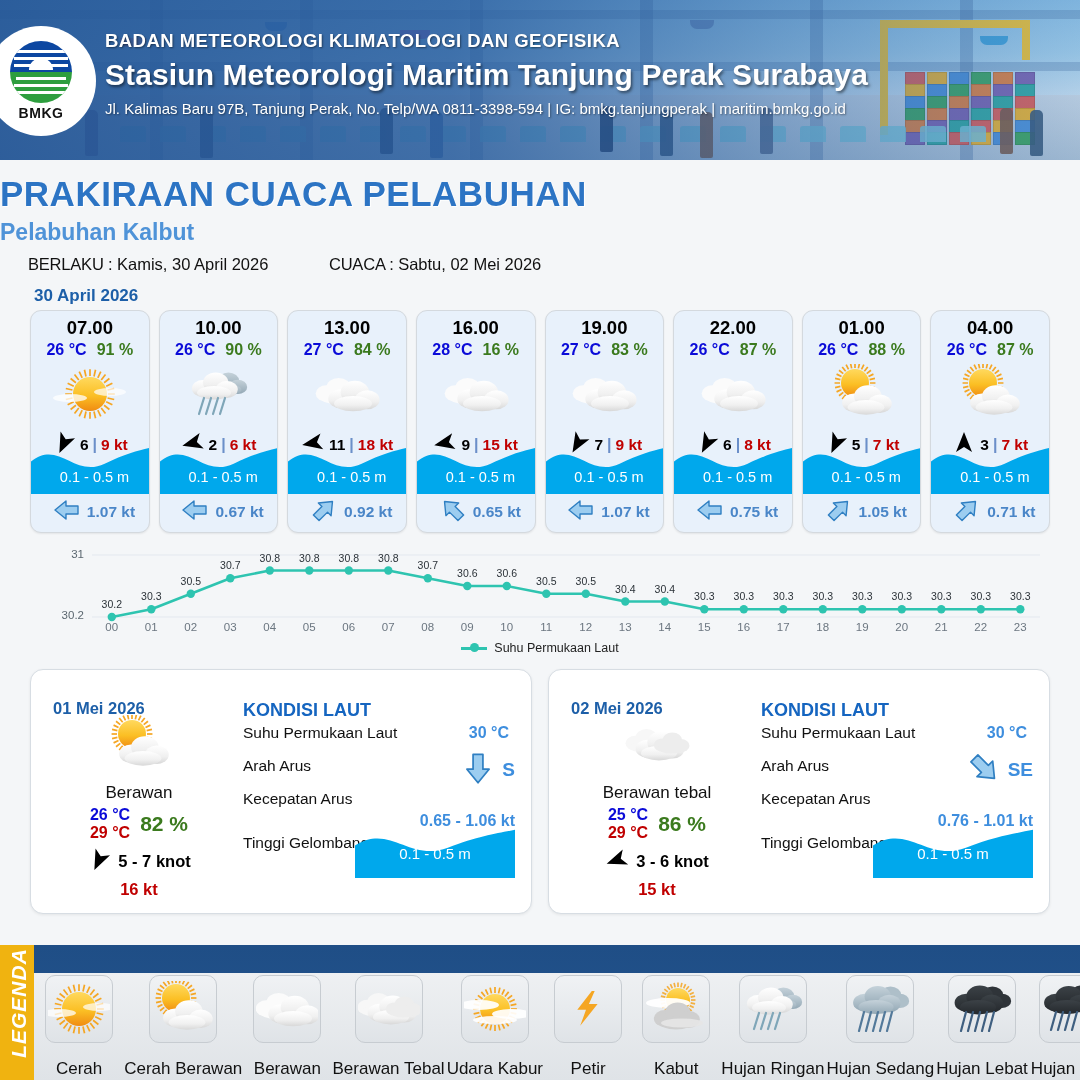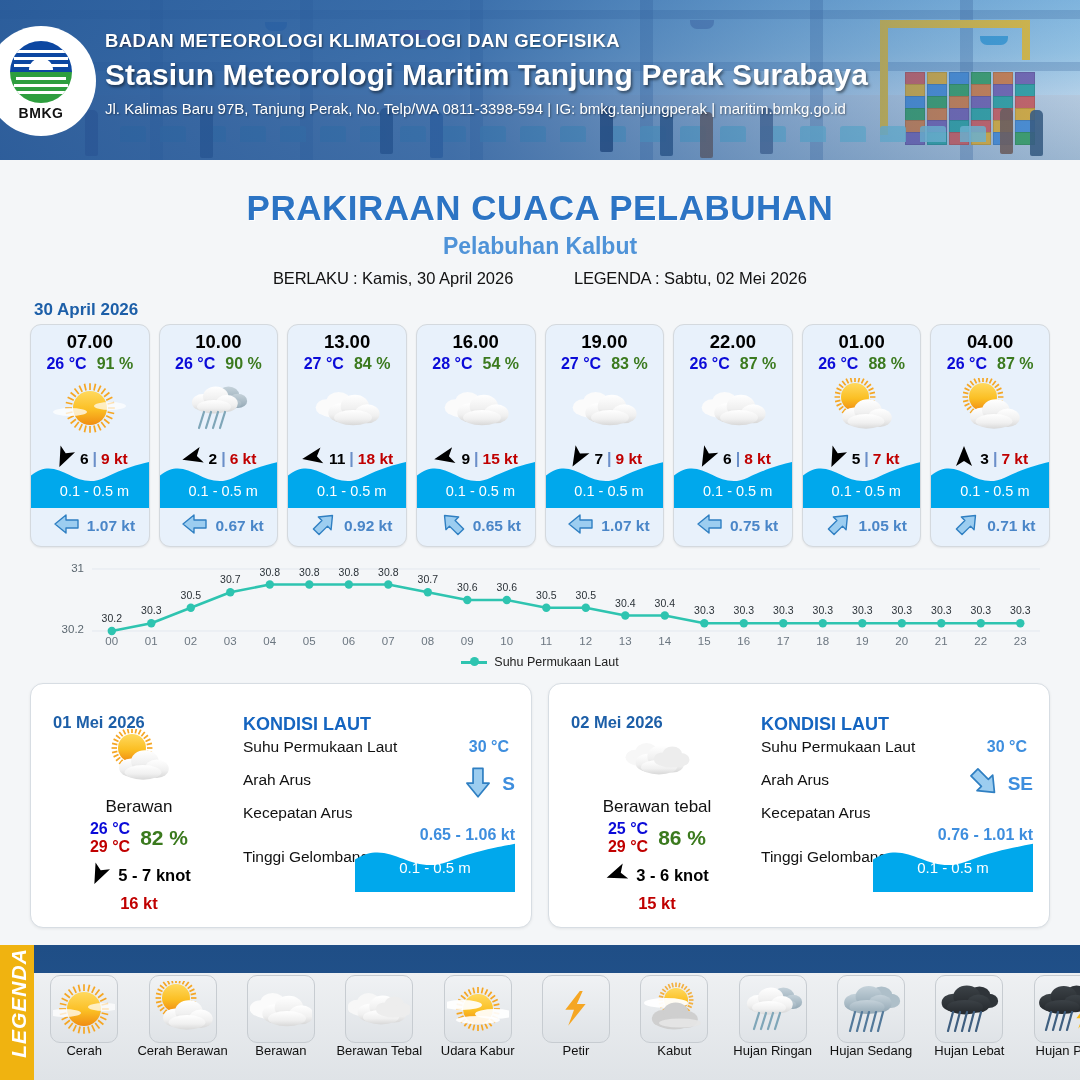--- a/index.html
+++ b/index.html
@@ -48,21 +48,21 @@
   .logo-line { position:absolute; background:#fff; height:3px; }
   .logo-sun { position:absolute; left:19px; top:17px; width:24px; height:12px; background:#fff; border-radius:12px 12px 0 0; }
   .logo-text { font-size:14px; font-weight:bold; color:#111; letter-spacing:.5px; margin-top:2px; }
 
   .hdr-texts { position:absolute; left:105px; top:30px; z-index:5; width:930px; }
   .h-line1 { font-size:18.5px; font-weight:bold; color:#fff; letter-spacing:.45px; text-shadow:1px 1px 2px rgba(0,0,0,.45); }
   .h-line2 { font-size:30px; font-weight:bold; color:#fff; letter-spacing:.1px; margin-top:6px; text-shadow:1.5px 1.5px 3px rgba(0,0,0,.5); }
   .h-line3 { font-size:15px; color:#fff; margin-top:8px; text-shadow:1px 1px 2px rgba(0,0,0,.45); }
 
   
-  .title-wrap { text-align:center; margin-top:28px; }
+  .title-wrap { margin-top:14px; }
   .t-main { font-size:35px; font-weight:bold; color:#2c74c4; letter-spacing:.5px;
             font-stretch:condensed; text-shadow:1px 1px 0 rgba(255,255,255,.9); }
   .t-sub { font-size:23px; font-weight:bold; color:#4f93d8; margin-top:5px; }
   .t-valid { margin-top:9px; font-size:16.5px; color:#111; }
   .t-valid .vl { display:inline-block; margin:0 28px; }
   .t-valid b { font-weight:normal; letter-spacing:-.2px; }
 
   
   .date-label { margin:12px 0 4px 34px; font-size:17px; font-weight:bold; color:#1d5fa8; }
 
@@ -146,21 +146,21 @@
   }
   .leg-note { position:absolute; left:40px; top:9px; right:6px; font-size:13px; font-style:italic;
               color:#fff; white-space:nowrap; }
   .leg-items { position:absolute; left:36px; top:30px; right:4px; display:flex; gap:2px; }
   .leg-item { flex:1; display:flex; flex-direction:column; align-items:center; }
   .leg-tile {
     width:68px; height:68px; border-radius:10px; border:1px solid #c7ccd1;
     background:linear-gradient(180deg,#f0f2f4 0%, #dfe3e7 100%);
     display:flex; align-items:center; justify-content:center;
   }
-  .leg-lbl { font-size:13px; color:#111; margin-top:0; white-space:nowrap; }
+  .leg-lbl { font-size:17px; color:#111; margin-top:16px; white-space:nowrap; }
   .leg-strip { position:absolute; left:34px; top:28px; right:0; height:107px;
                background:linear-gradient(180deg,#eef0f2 0%, #dfe3e7 100%); z-index:0; }
   .leg-items, .leg-item { position:relative; z-index:1; }
 </style>
 </head>
 <body>
 
 <div class="page">
 
   <div class="header">
@@ -276,21 +276,21 @@
       <div class="h-line3">Jl. Kalimas Baru 97B, Tanjung Perak, No. Telp/WA 0811-3398-594 | IG: bmkg.tanjungperak | maritim.bmkg.go.id</div>
     </div>
   </div>
 
   <div class="title-wrap">
     <div class="t-main">PRAKIRAAN CUACA PELABUHAN</div>
     <div class="t-sub">Pelabuhan Kalbut</div>
     <div class="t-valid">
       <span class="vl"><b>BERLAKU :</b>
         <span>Kamis, 30 April 2026</span></span>
-      <span class="vl"><b>LEGENDA :</b>
+      <span class="vl"><b>CUACA :</b>
         <span>Sabtu, 02 Mei 2026</span></span>
     </div>
   </div>
 
   <div class="date-label">30 April 2026</div>
 
   <div class="cards" id="cards">
       <div class="card">
     <div class="c-time">07.00</div>
     <div class="c-row">
@@ -499,21 +499,21 @@
       <span><svg width="26" height="22" viewBox="0 0 26 22" style="transform:rotate(-45deg)">
     <path d="M25 11 L14 2 L14 7 L2 7 L2 15 L14 15 L14 20 Z" fill="#9ccdf0" stroke="#2f7fc2" stroke-width="1.4" stroke-linejoin="round"></path>
             </svg></span>
       <span class="c-cur-txt">0.92 kt</span>
     </div>
       </div>
       <div class="card">
     <div class="c-time">16.00</div>
     <div class="c-row">
       <span class="c-temp">28 °C</span>
-      <span class="c-hum">54 %</span>
+      <span class="c-hum">16 %</span>
     </div>
     <div class="c-icon">
           <svg width="78" height="60" viewBox="0 0 78 60">
             <defs>
   <linearGradient id="sunG" x1="0" y1="0" x2="0" y2="1">
     <stop offset="0%" stop-color="#ffd95e"></stop>
                 <stop offset="55%" stop-color="#fbbf24"></stop>
                 <stop offset="100%" stop-color="#f08c12"></stop>
   </linearGradient>
   <linearGradient id="cW" x1="0" y1="0" x2="0" y2="1">

